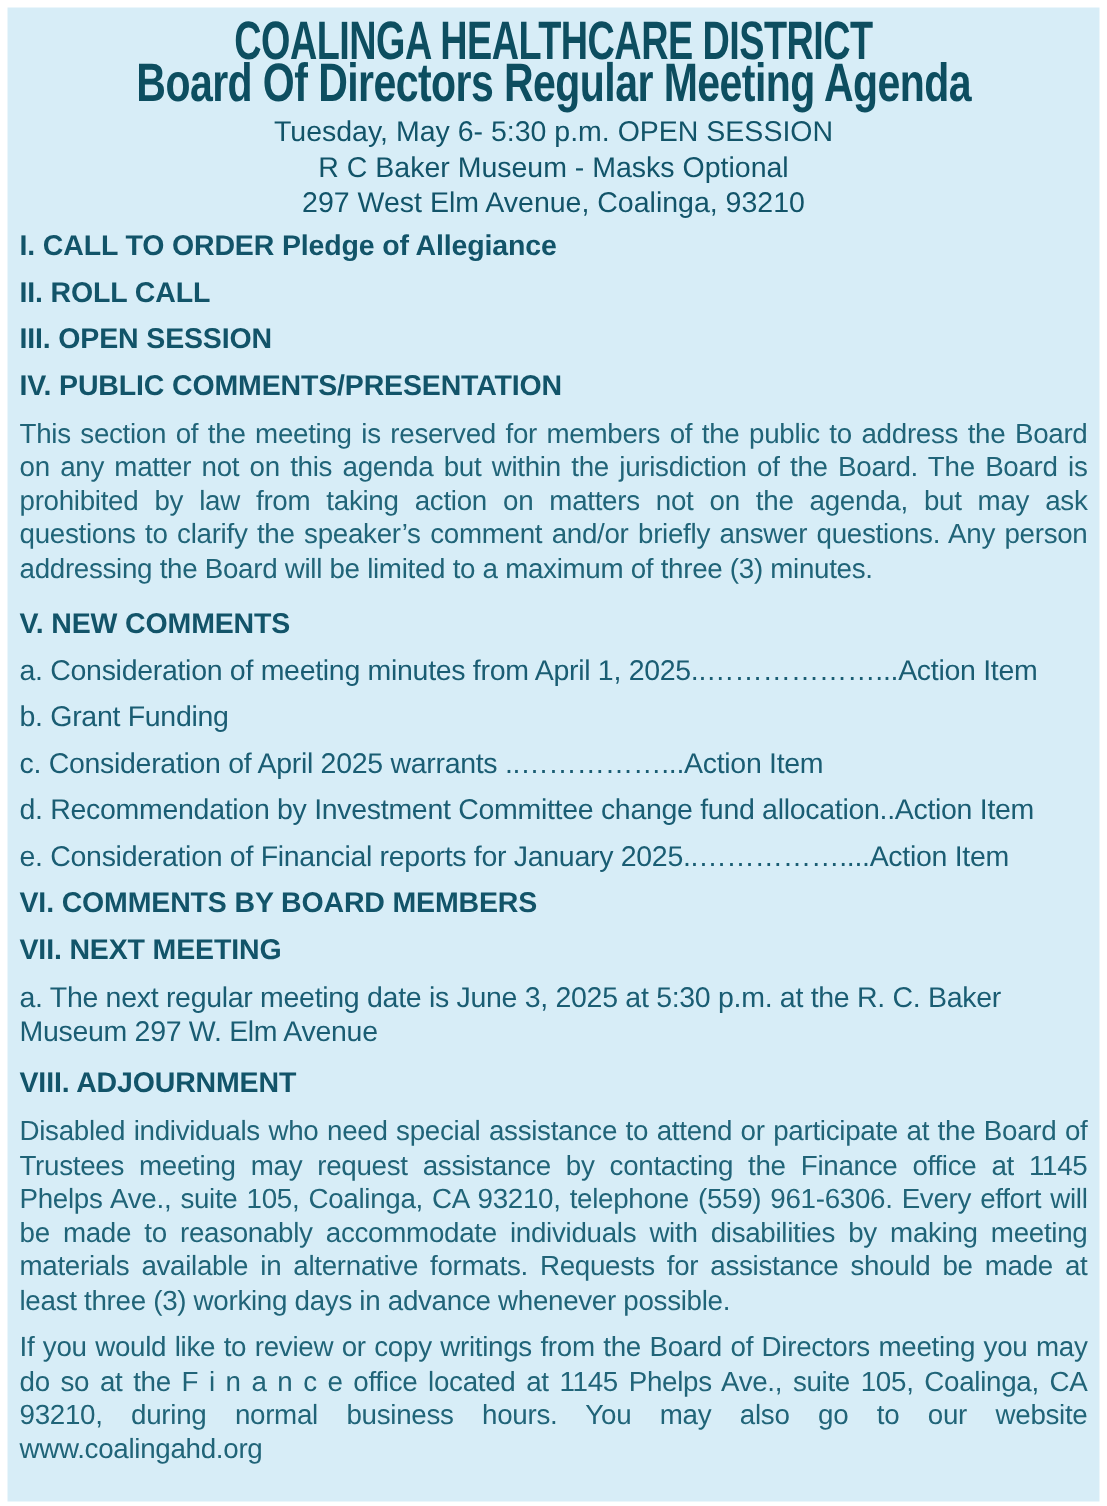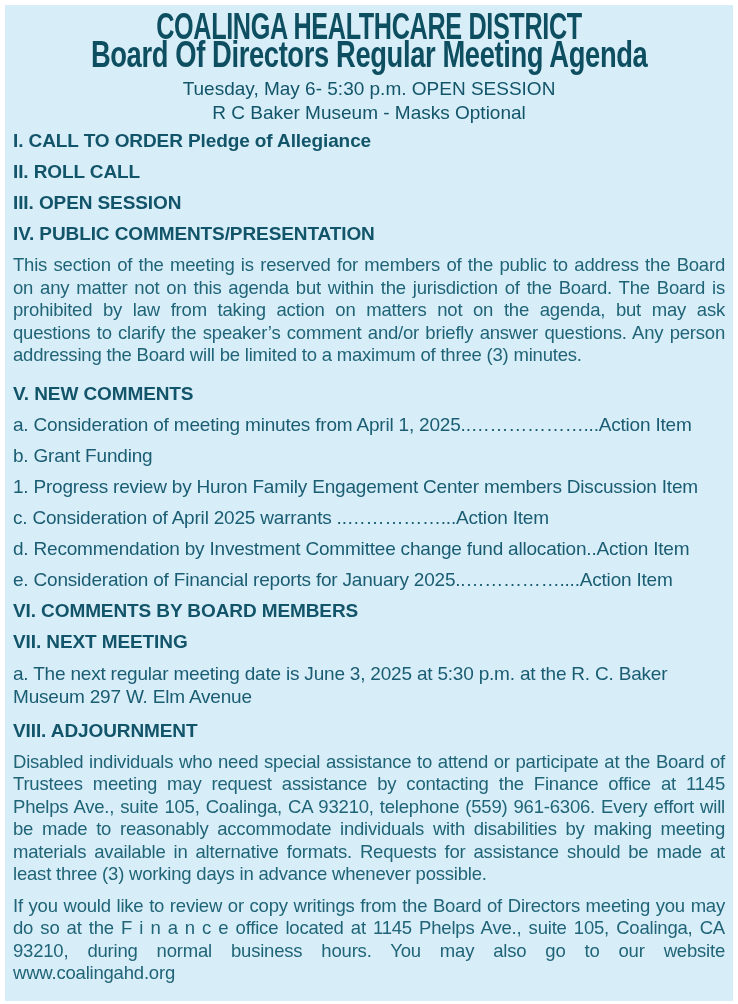--- a/index.html
+++ b/index.html
@@ -66,35 +66,35 @@
 
   <header class="hdr">
     <div class="title-row">
       <span class="cond l1">COALINGA HEALTHCARE DISTRICT</span>
     </div>
     <div class="title-row">
       <span class="cond l2">Board Of Directors Regular Meeting Agenda</span>
     </div>
     <p class="sub">Tuesday, May 6- 5:30 p.m. OPEN SESSION</p>
     <p class="sub">R C Baker Museum - Masks Optional</p>
+    <p class="sub">297 West Elm Avenue, Coalinga, 93210</p>
   </header>
 
   <main>
 
     <h2>I. CALL TO ORDER Pledge of Allegiance</h2>
     <h2>II. ROLL CALL</h2>
     <h2>III. OPEN SESSION</h2>
     <h2>IV. PUBLIC COMMENTS/PRESENTATION</h2>
 
     <p class="para">This section of the meeting is reserved for members of the public to address the Board on any matter not on this agenda but within the jurisdiction of the Board. The Board is prohibited by law from taking action on matters not on the agenda, but may ask questions to clarify the speaker’s comment and/or briefly answer questions. Any person addressing the Board will be limited to a maximum of three (3) minutes.</p>
 
     <h2>V. NEW COMMENTS</h2>
     <p class="item">a. Consideration of meeting minutes from April 1, 2025..………………...Action Item</p>
     <p class="item">b. Grant Funding</p>
-    <p class="item">1. Progress review by Huron Family Engagement Center members Discussion Item</p>
     <p class="item">c. Consideration of April 2025 warrants ..……………...Action Item</p>
     <p class="item">d. Recommendation by Investment Committee change fund allocation..Action Item</p>
     <p class="item">e. Consideration of Financial reports for January 2025..……………....Action Item</p>
 
     <h2>VI. COMMENTS BY BOARD MEMBERS</h2>
 
     <h2>VII. NEXT MEETING</h2>
     <p class="item two-line">a. The next regular meeting date is June 3, 2025 at 5:30 p.m. at the R. C. Baker Museum 297 W. Elm Avenue</p>
 
     <h2 class="gap-top">VIII. ADJOURNMENT</h2>

